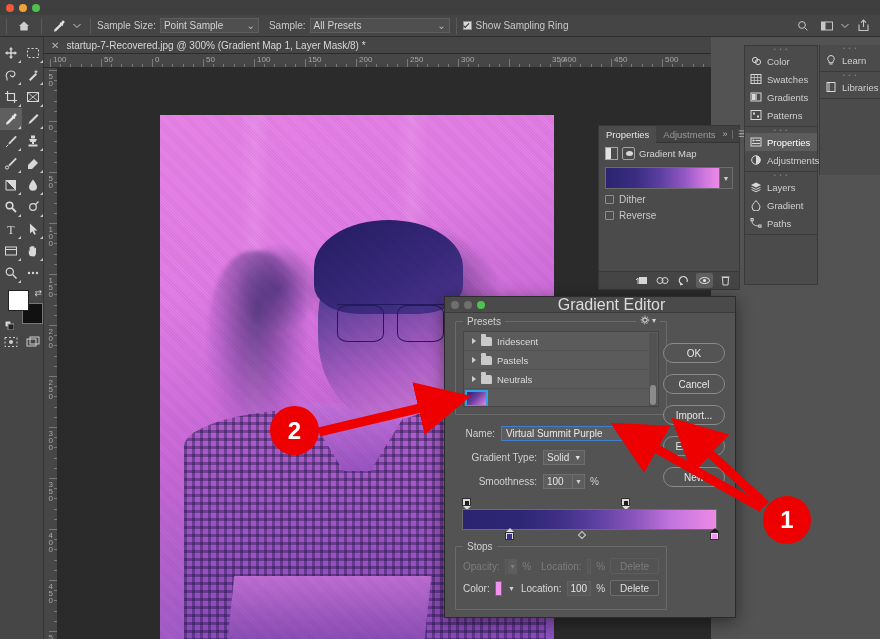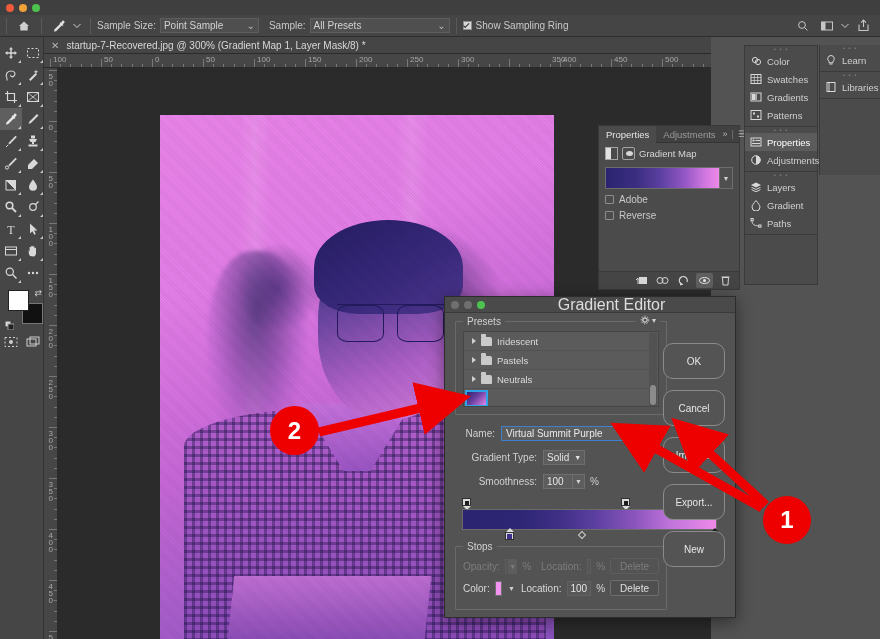--- a/index.html
+++ b/index.html
@@ -328,21 +328,21 @@
   .dbox.dimbox{ background:#565656; border-color:#5d5d5d; }
   .colorchip{ width:38px;height:15px; background:#f293f2; border:1px solid #6e6e6e; }
   .delbtn{
     height:16px; padding:0 9px; border:1px solid #6e6e6e; border-radius:2px;
     font-size:10px; display:flex; align-items:center; background:#4f4f4f; color:#e0e0e0;
   }
   .delbtn.dimbtn{ color:#7d7d7d; border-color:#5d5d5d; background:#535353; }
 
   .ge-btns{ position:absolute; right:10px; top:30px; width:62px; }
   .gbtn{
-    height:36px; border:1px solid #8b8b8b; border-radius:10px; background:#545454;
+    height:20px; border:1px solid #8b8b8b; border-radius:10px; background:#545454;
     display:flex; align-items:center; justify-content:center;
     font-size:10px; color:#e6e6e6; margin-bottom:11px;
   }
   .marker{
     position:absolute; border-radius:50%; background:#ef0000;
     display:flex; align-items:center; justify-content:center;
     color:#fff; font-weight:bold; font-family:"Liberation Sans", sans-serif;
   }
   svg.ann-svg{ position:absolute; left:0; top:0; width:880px; height:639px; }
 </style>
@@ -764,21 +764,21 @@
       <span class="ph-ic mask"></span>
       <span style="font-size:9.5px;color:#d6d6d6">Gradient Map</span>
     </div>
     <div class="props-body">
       <div class="grad-preview">
         <div class="bar" style="background:linear-gradient(90deg,#2b2470 0%,#3a2d80 26%,#5b3fa0 48%,#9558c6 70%,#d278e0 88%,#ee8ae8 100%)"></div>
         <div class="arr">▼</div>
       </div>
       <div class="cbrow">
         <span class="cbox"></span>
-        <span>Adobe</span>
+        <span>Dither</span>
       </div>
       <div class="cbrow">
         <span class="cbox"></span>
         <span>Reverse</span>
       </div>
     </div>
     <div class="props-foot">
       <span class="pf-b">
         <svg width="13" height="11" viewBox="0 0 13 11">
             <rect x="4" y="2" width="8" height="7" fill="#d6d6d6"></rect>

